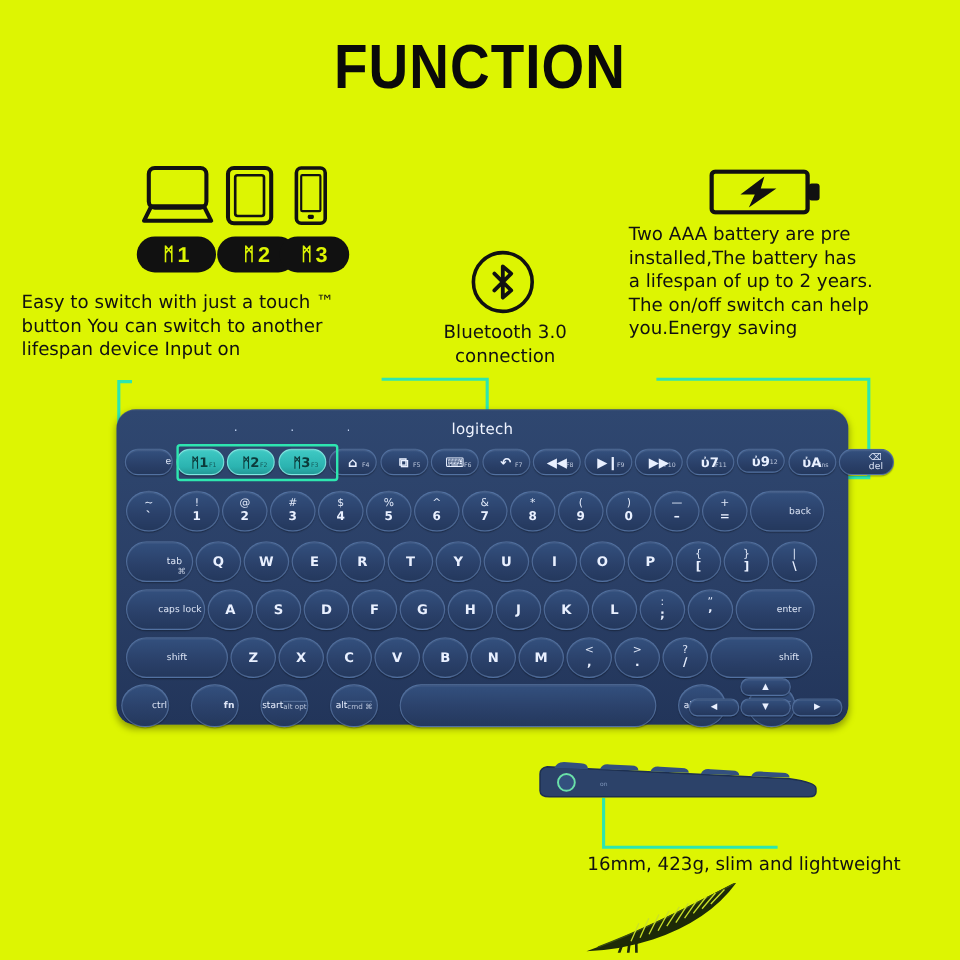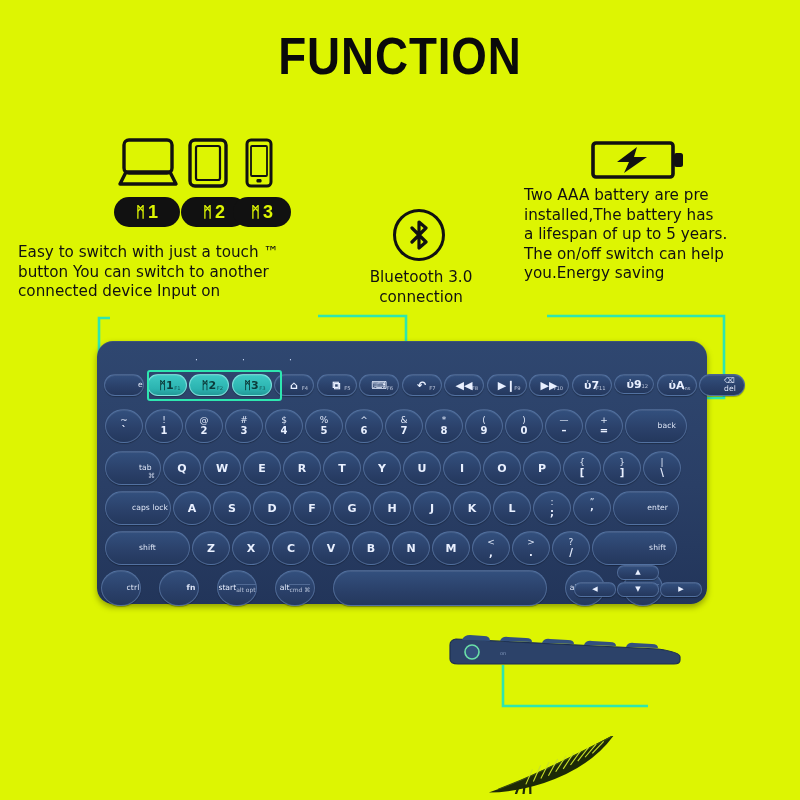--- a/index.html
+++ b/index.html
@@ -137,58 +137,59 @@
       <span class="bt">ᛗ</span>
       <span class="num">2</span>
     </div>
     <div class="badge" style="left:233px;top:197px;width:58px;height:30px;">
       <span class="bt">ᛗ</span>
       <span class="num">3</span>
     </div>
 
     <div class="body-text" id="devices-text" style="left:18px;top:243px;width:330px;">Easy to switch with just a touch ™
 button You can switch to another
-connected device Input on</div>
+lifespan device Input on</div>
   </div>
 
   <div>
     <div id="bt-circle" style="left:393px;top:209px;">
       <svg width="22" height="30" viewBox="0 0 22 30">
         <path d="M4 8 L18 22 L11 28 L11 2 L18 8 L4 22" fill="none" stroke="#111" stroke-width="3.2" stroke-linecap="round" stroke-linejoin="round"></path>
       </svg>
     </div>
     <div class="body-text" id="bt-caption" style="left:341px;top:268px;">Bluetooth 3.0
 connection</div>
   </div>
 
   <div>
     <svg id="battery-icon" style="left:591px;top:141px;" width="94" height="38" viewBox="0 0 94 38">
       <rect x="2" y="2" width="80" height="34" rx="3" fill="none" stroke="#111" stroke-width="3.6"></rect>
       <rect x="83" y="12" width="9" height="14" rx="2.5" fill="#111"></rect>
       <path d="M46 6 L26 21 L38 21 L33 32 L56 16 L43 16 Z" fill="#111"></path>
     </svg>
     <div class="body-text" id="battery-text" style="left:524px;top:186px;width:276px;">Two AAA battery are pre
 installed,The battery has
-a lifespan of up to 5 years.
+a lifespan of up to 2 years.
 The on/off switch can help
 you.Energy saving</div>
   </div>
 
   <svg style="position:absolute;left:0;top:0;" width="800" height="800">
 
     <path d="M110 318 L99 318 L99 386 L150 386" fill="none" stroke="#2ee6b0" stroke-width="2.6"></path>
 
     <path d="M318 316 L406 316 L406 386 L266 386" fill="none" stroke="#2ee6b0" stroke-width="2.6"></path>
 
     <path d="M547 316 L724 316 L724 398 L700 398" fill="none" stroke="#2ee6b0" stroke-width="2.6"></path>
 
     <path d="M503 665 L503 706 L648 706" fill="none" stroke="#2ee6b0" stroke-width="2.6"></path>
   </svg>
 
   <div id="keyboard">
+    <div id="logitech-logo">logitech</div>
     <div class="dotrow" style="left:98px;">·</div>
     <div class="dotrow" style="left:145px;">·</div>
     <div class="dotrow" style="left:192px;">·</div>
 
     <div class="krow" id="row-fn" style="left:7px;top:33px;gap:2.5px;">
         <div class="key pill lbl-l" style="width: 40px; height: 22px;">
           <span class="wordy">esc</span>
         </div>
         <div class="key pill bt" style="width: 40px; height: 22px;">
           <span class="main">ᛗ1</span>
@@ -535,20 +536,21 @@
       <path d="M14 9 Q16 4 22 4 L36 5 Q42 5 42 10 Z" fill="#33507e"></path>
       <path d="M52 10 Q54 5 60 6 L78 7 Q84 7 84 11 Z" fill="#33507e"></path>
       <path d="M94 12 Q96 7 102 8 L120 9 Q126 9 126 13 Z" fill="#33507e"></path>
       <path d="M136 14 Q138 9 144 10 L162 11 Q168 11 168 15 Z" fill="#33507e"></path>
       <path d="M178 16 Q180 11 186 12 L204 13 Q210 13 210 17 Z" fill="#33507e"></path>
       <circle cx="24" cy="21" r="7" fill="#33507e" stroke="#6ae0a8" stroke-width="1.6"></circle>
       <text x="52" y="24" fill="#7f96bb" font-size="5" font-family="DejaVu Sans, sans-serif">on</text>
     </svg>
   </div>
 
+  <div id="weight-caption" class="body-text" style="position:absolute;">16mm, 423g, slim and lightweight</div>
 
   <svg id="feather" width="168" height="58" viewBox="0 0 168 58">
     <g transform="rotate(-14 84 29)">
       <path d="M14 40 Q60 36 150 14 Q120 40 70 44 Q40 46 14 40 Z" fill="#1d2a07"></path>
       <path d="M24 39 Q70 34 148 15" fill="none" stroke="#3a4d10" stroke-width="1.2"></path>
       <g stroke="#c9e02a" stroke-width="1.1">
         <path d="M52 41 L62 28"></path>
           <path d="M60 40 L71 26"></path>
           <path d="M68 39 L80 25"></path>
         <path d="M76 38 L89 24"></path>

